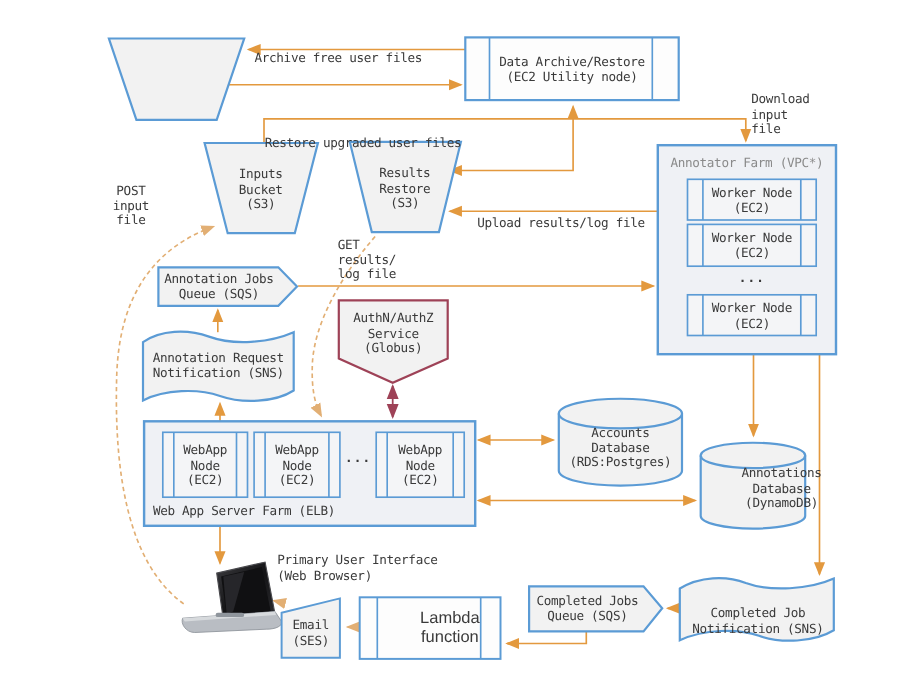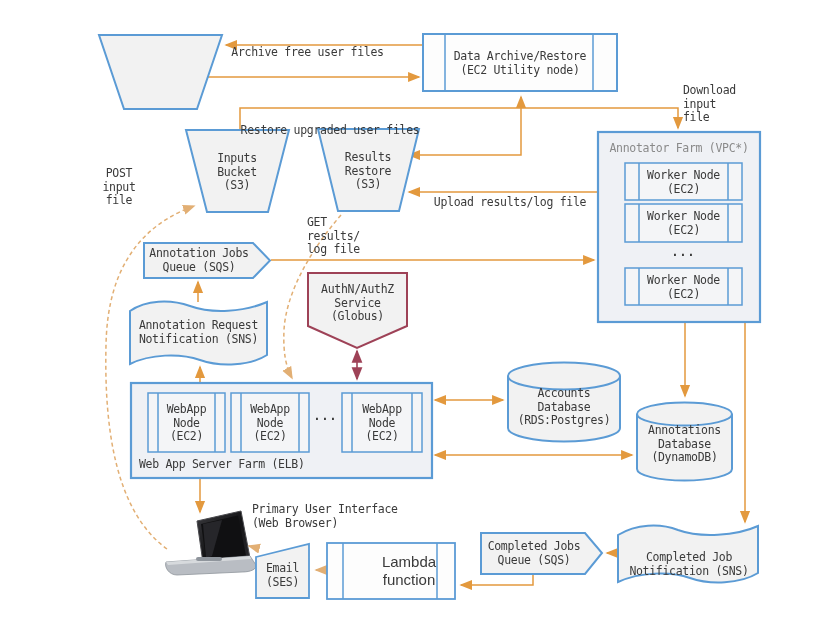--- a/index.html
+++ b/index.html
@@ -173,21 +173,21 @@
 Node
 (EC2)</div>
 <div class="lbl ctr dots" style="left:309px;top:410px;width:33px;">...</div>
 <div class="lbl ctr" style="left:342px;top:403px;width:80px;">WebApp
 Node
 (EC2)</div>
 
 <div class="lbl ctr" style="left:508px;top:387px;width:112px;">Accounts
 Database
 (RDS:Postgres)</div>
-<div class="lbl ctr" style="left:637px;top:424px;width:95px;">Annotations
+<div class="lbl ctr" style="left:637px;top:424px;width:95px;padding-left:26px;">Annotations
 Database
 (DynamoDB)</div>
 
 <div class="lbl" style="left:252px;top:503px;">Primary User Interface
 (Web Browser)</div>
 <div class="lbl ctr" style="left:256px;top:562px;width:53px;">Email
 (SES)</div>
 <div class="lbl ctr sans" style="left:343px;top:553px;width:94px;padding-left:19px;">Lambda
 function</div>
 <div class="lbl ctr" style="left:483px;top:540px;width:102px;">Completed Jobs

